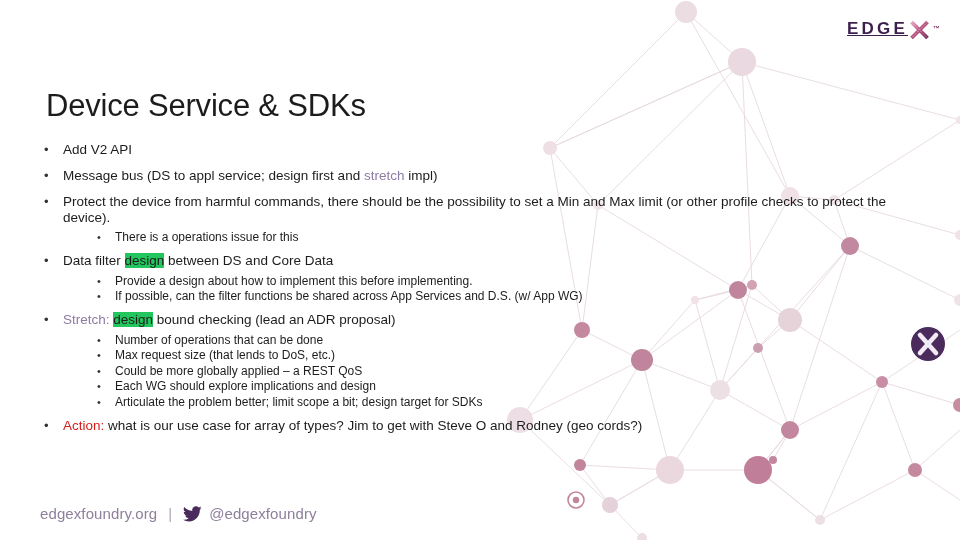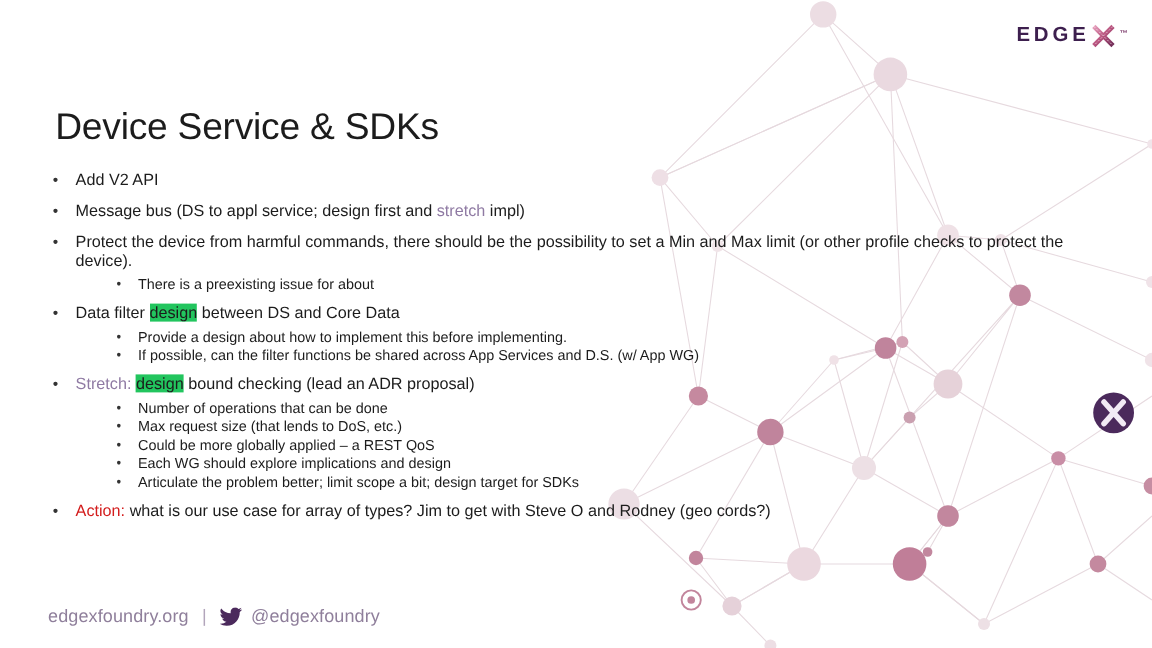--- a/index.html
+++ b/index.html
@@ -39,20 +39,21 @@
     font-family: "Liberation Sans", sans-serif;
     font-size: 17px;
     font-weight: bold;
     letter-spacing: 3.2px;
     line-height: 20px;
     display: flex;
     align-items: center;
   }
   #logo .lg-edge {
     color: #3d1f4e;
+    text-decoration: underline;
   }
   #logo .lg-x {
     display: inline-block;
     width: 21px;
     height: 20px;
     margin: 0 2px 0 1px;
     position: relative;
     top: 1px;
   }
   #logo .lg-foundry {
@@ -254,21 +255,21 @@
     <div class="bullet lvl1">
       <span class="dot">•</span>
       <span class="btext"><span>Message bus (DS to appl service; design first and </span><span class="sp-stretch">stretch</span><span> impl)</span></span>
     </div>
     <div class="bullet lvl1" style="margin-bottom: 5px;">
       <span class="dot">•</span>
       <span class="btext"><span>Protect the device from harmful commands, there should be the possibility to set a Min and Max limit (or other profile checks to protect the device).</span></span>
     </div>
     <div class="bullet lvl2" style="margin-bottom: 9px;">
       <span class="dot">•</span>
-      <span class="btext"><span>There is a preexisting issue for about</span></span>
+      <span class="btext"><span>There is a operations issue for this</span></span>
     </div>
     <div class="bullet lvl1" style="margin-bottom: 5px;">
       <span class="dot">•</span>
       <span class="btext"><span>Data filter </span><span class="hl">design</span><span> between DS and Core Data</span></span>
     </div>
     <div class="bullet lvl2" style="margin-bottom: 1.5px;">
       <span class="dot">•</span>
       <span class="btext"><span>Provide a design about how to implement this before implementing.</span></span>
     </div>
     <div class="bullet lvl2" style="margin-bottom: 9px;">

